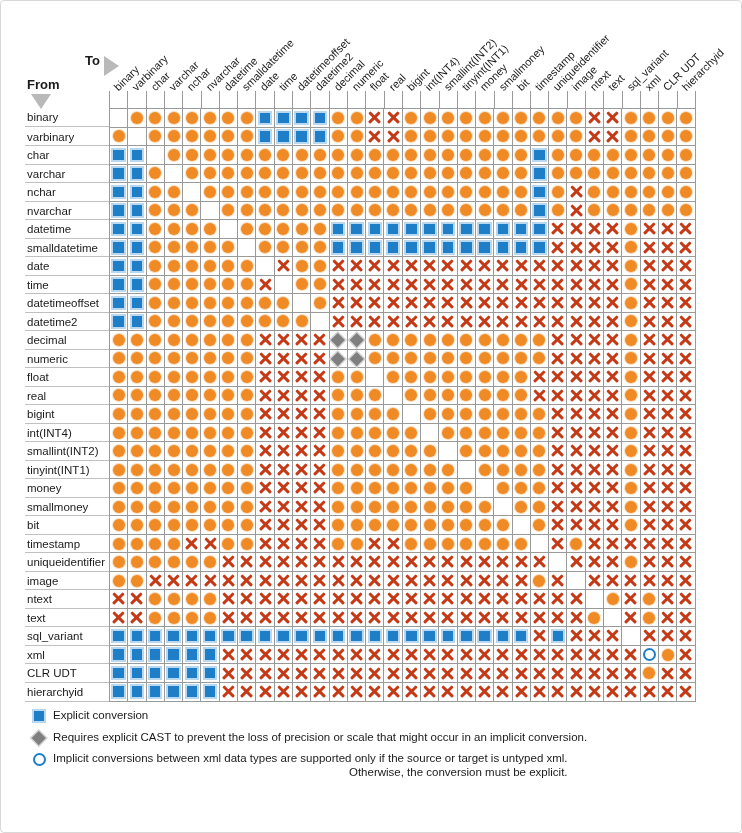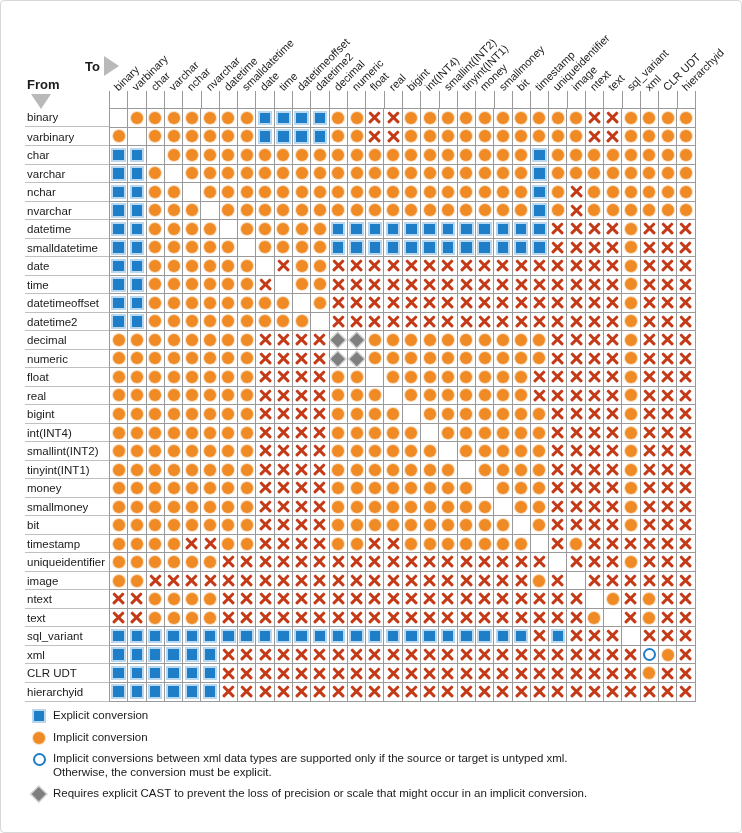--- a/index.html
+++ b/index.html
@@ -1,20 +1,20 @@
 <!DOCTYPE html>
 <html style="--blue: #1e7fc8; --orange: #f08a24; --red: #c43a16; --gray: #7f7f7f;"><head>
 <meta charset="utf-8">
 <style>
   html,body{margin:0;padding:0;background:#fff;}
   .page{position:relative;width:742px;height:833px;background:#fff;border:1px solid #d8d8d8;
     border-radius:4px;box-sizing:border-box;overflow:hidden;
     font-family:"Liberation Sans",sans-serif;color:#1a1a1a;}
   
-  .to-label{position:absolute;left:84px;top:58px;font-size:13px;font-weight:700;}
+  .to-label{position:absolute;left:84px;top:52px;font-size:13px;font-weight:700;}
   .from-label{position:absolute;left:26px;top:76px;font-size:13px;font-weight:700;}
   .tri-right{position:absolute;left:103px;top:55px;width:0;height:0;
     border-left:15px solid #b9b9b9;border-top:10px solid transparent;border-bottom:10px solid transparent;}
   .tri-down{position:absolute;left:30px;top:93px;width:0;height:0;
     border-top:15px solid #b9b9b9;border-left:10px solid transparent;border-right:10px solid transparent;}
   
   .col-headers{position:absolute;left:0;top:0;width:742px;height:90px;}
   .col-header{position:absolute;bottom:-2px;font-size:11px;white-space:nowrap;
     transform:rotate(-45deg);transform-origin:0 100%;color:#1a1a1a;}
   .tick{position:absolute;top:90px;width:1px;height:17px;background:#9a9a9a;}
@@ -35,21 +35,21 @@
     background:var(--red);border-radius:1px;}
   .sym-x::before{transform:rotate(45deg);}
   .sym-x::after{transform:rotate(-45deg);}
   .sym-d{width:9.5px;height:9.5px;background:var(--gray);transform:rotate(45deg);box-shadow:0 0 0 1.5px #d2d2d2;}
   .sym-o{width:9px;height:9px;border-radius:50%;border:2.2px solid var(--blue);background:#fff;}
   
   .legend{position:absolute;left:30px;top:708px;width:690px;}
   .legend-item{display:flex;align-items:flex-start;margin-bottom:7.5px;font-size:11.5px;line-height:13.5px;}
   .legend-sym{width:16px;height:14px;display:flex;align-items:center;justify-content:center;
     margin-right:6px;flex:0 0 16px;}
-  .legend-text{white-space:pre-line;}
+  .legend-text{white-space:pre-line;text-align:right;}
 </style>
 </head>
 <body>
 
 <div class="page">
   <span class="to-label">To</span>
   <span class="tri-right"></span>
   <span class="from-label">From</span>
   <span class="tri-down"></span>
 
@@ -3306,31 +3306,25 @@
 
   <div class="legend">
       <div class="legend-item">
         <span class="legend-sym">
           <span class="sym-e"></span>
         </span>
         <span class="legend-text">Explicit conversion</span>
       </div>
       <div class="legend-item">
         <span class="legend-sym">
-          <span class="sym-i"></span>
+          <span class="sym-d"></span>
         </span>
-        <span class="legend-text">Implicit conversion</span>
+        <span class="legend-text">Requires explicit CAST to prevent the loss of precision or scale that might occur in an implicit conversion.</span>
       </div>
       <div class="legend-item">
         <span class="legend-sym">
           <span class="sym-o"></span>
         </span>
         <span class="legend-text">Implicit conversions between xml data types are supported only if the source or target is untyped xml.
 Otherwise, the conversion must be explicit.</span>
       </div>
-      <div class="legend-item">
-        <span class="legend-sym">
-          <span class="sym-d"></span>
-        </span>
-        <span class="legend-text">Requires explicit CAST to prevent the loss of precision or scale that might occur in an implicit conversion.</span>
-      </div>
     </div>
 </div>
 
 </body></html>

